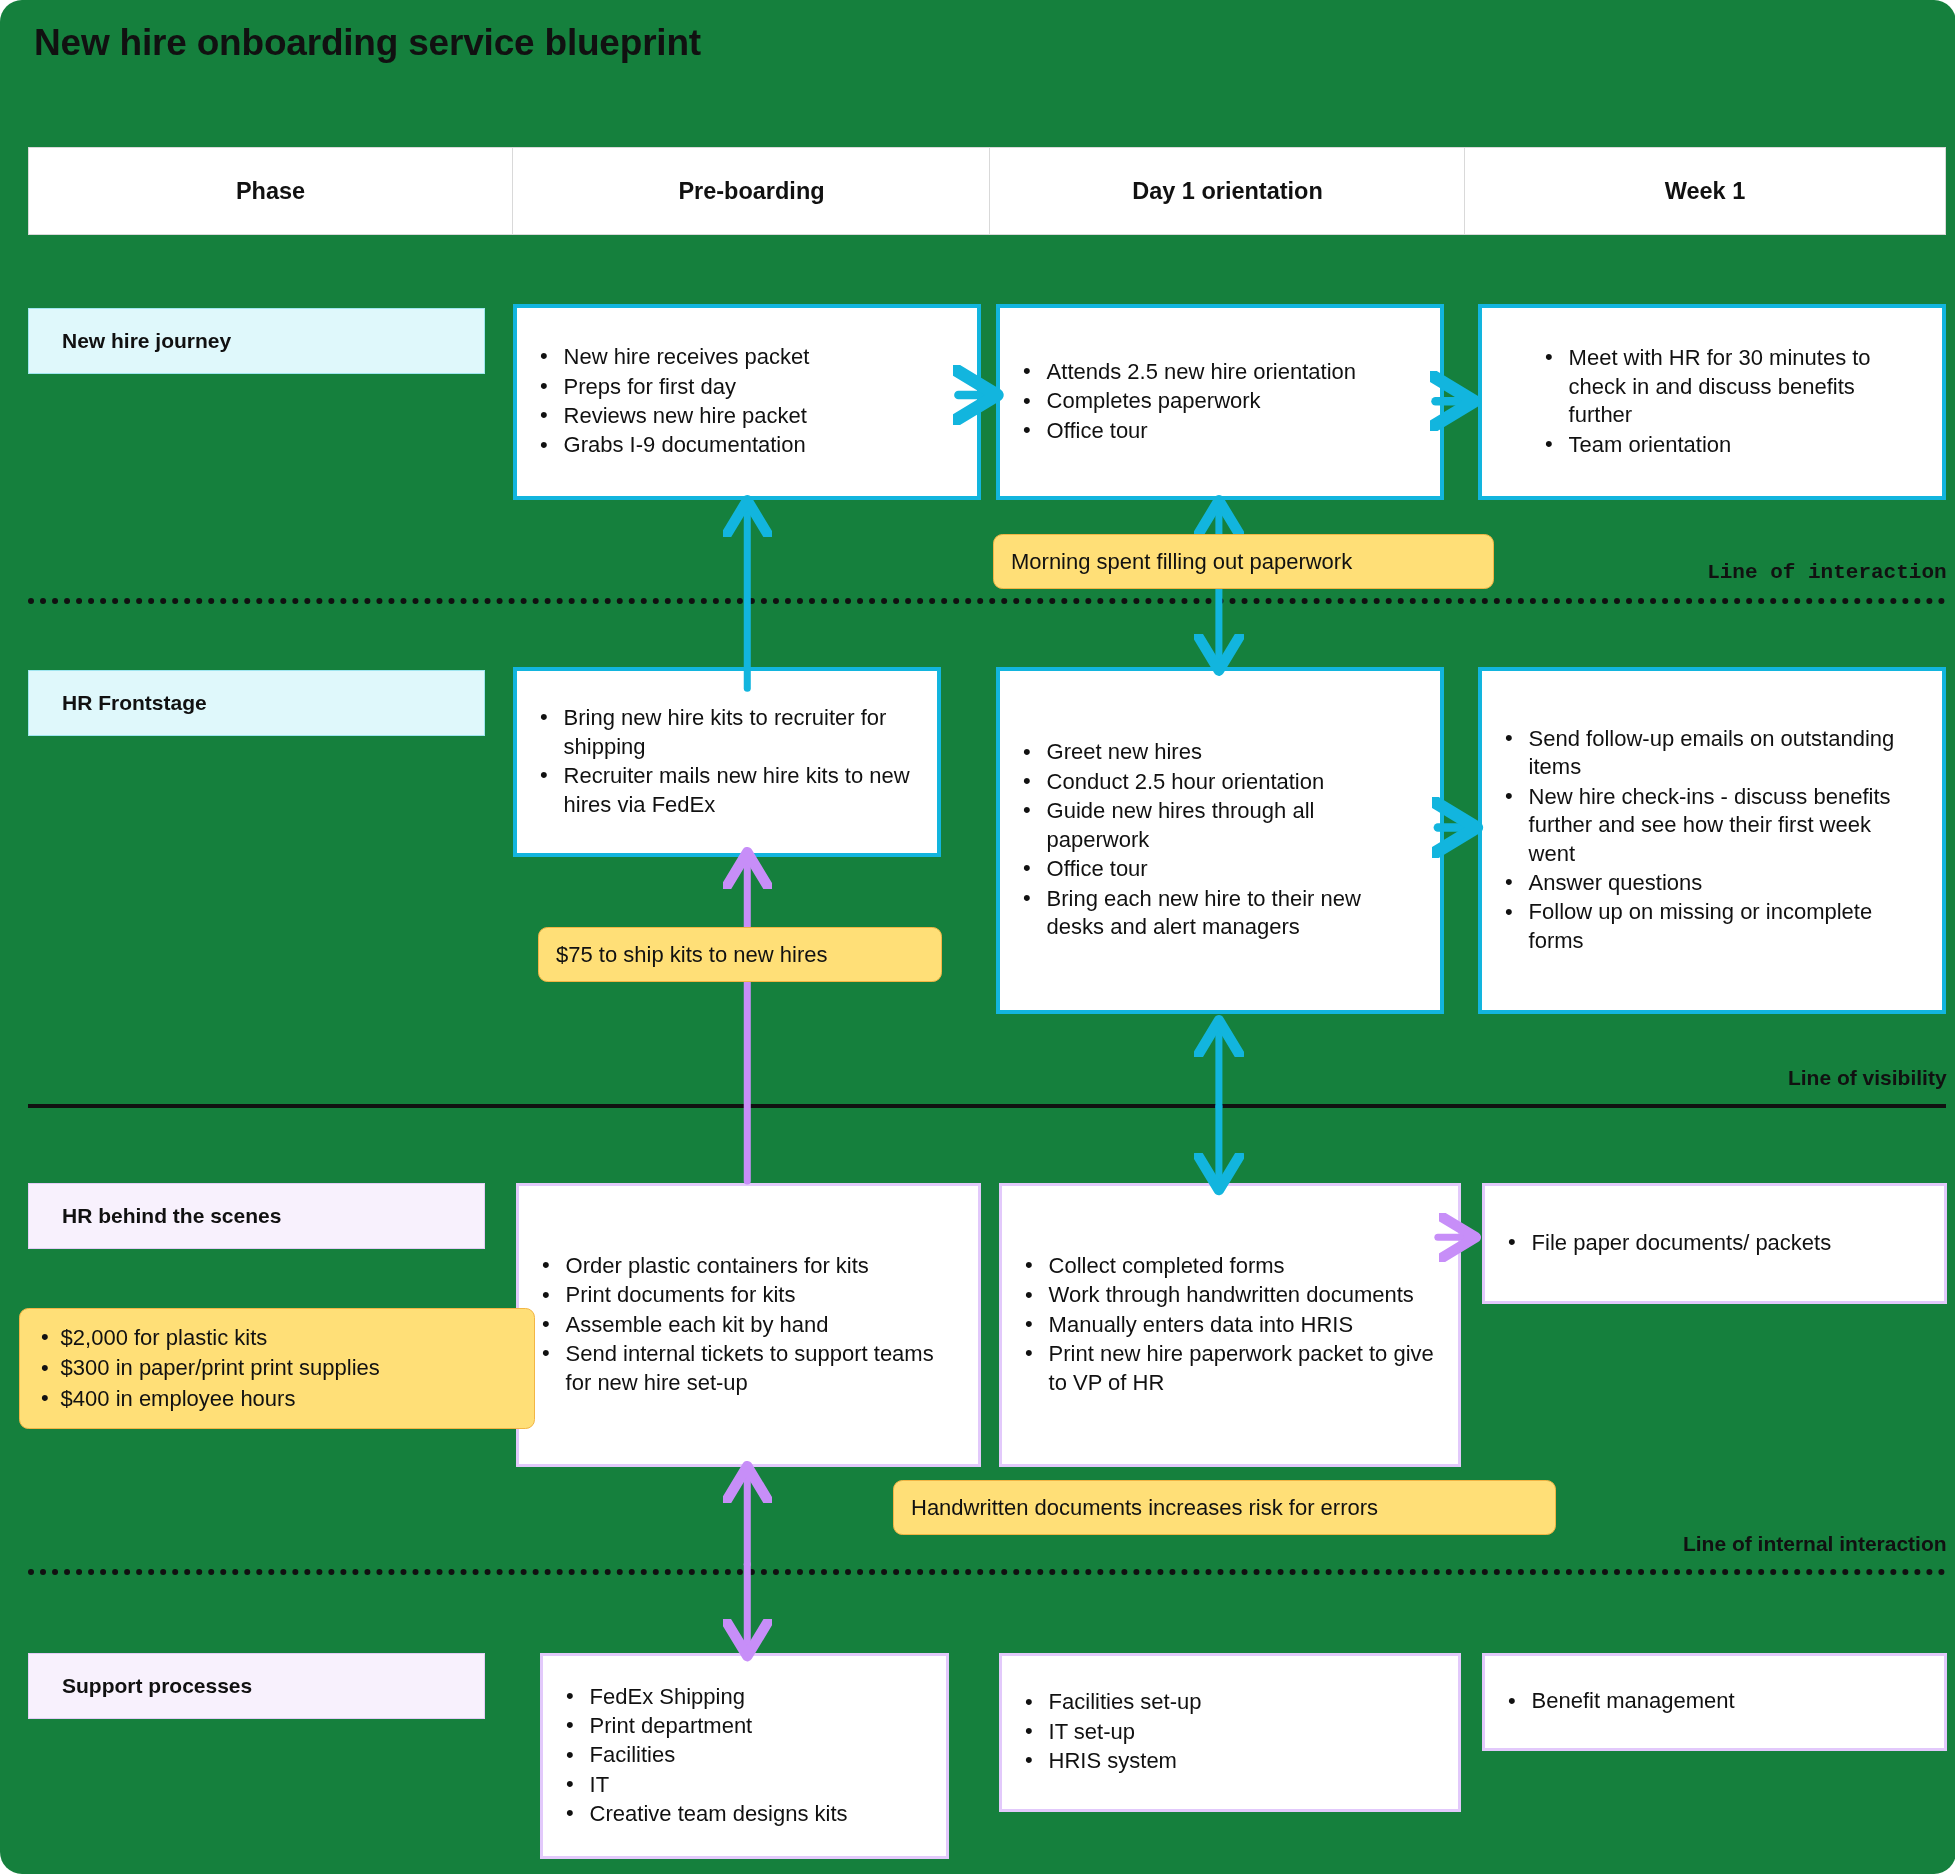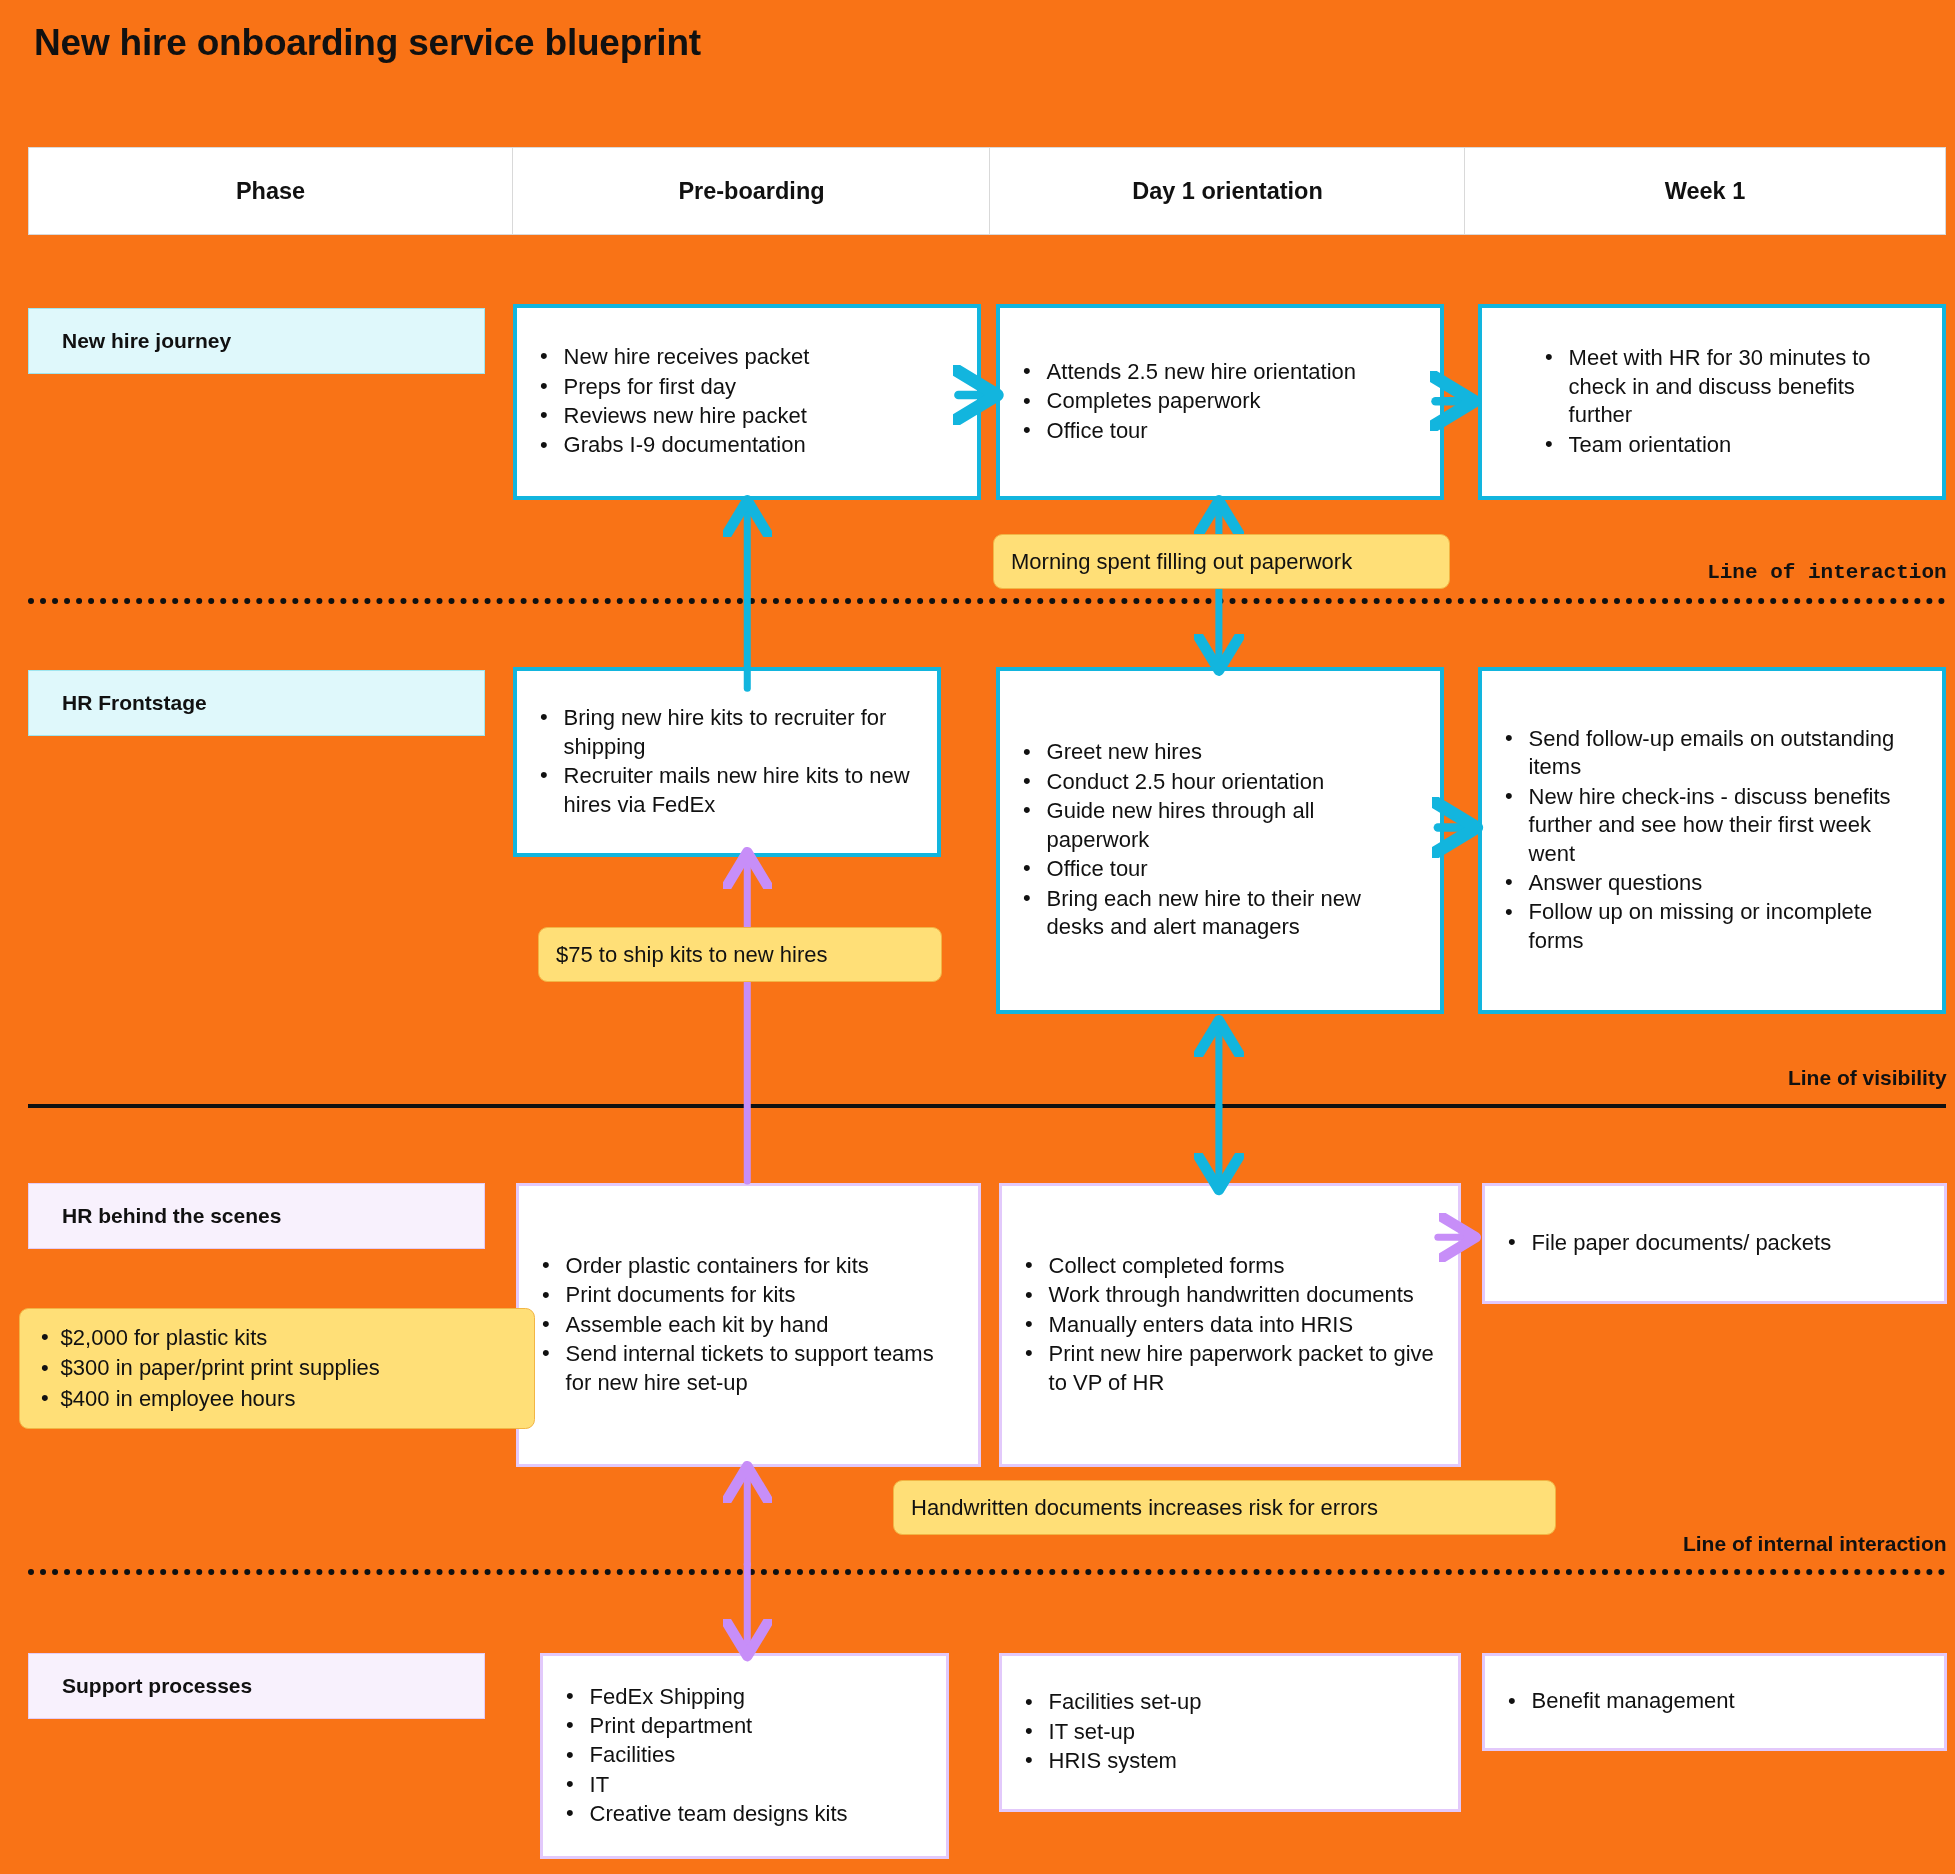--- a/index.html
+++ b/index.html
@@ -5,22 +5,23 @@
   * { box-sizing: border-box; }
   html, body {
     margin: 0; padding: 0;
     background: #ffffff;
     font-family: "Liberation Sans", sans-serif;
   }
   #page {
     position: relative;
     width: 1956px;
     height: 1874px;
-    background: #f97316;
+    background: #15803d;
     overflow: hidden;
+    border-radius: 22px;
   }
 
   
   #title {
     position: absolute;
     left: 34px; top: 22px;
     font-size: 37px;
     font-weight: 700;
     color: #111111;
     letter-spacing: -0.2px;
@@ -230,21 +231,21 @@
     </ul>
   </div>
 
   <div class="box cyan" style="left:1478px; top:304px; width:468px; height:196px;padding-left:40px;">
     <ul>
       <li>Meet with HR for 30 minutes to check in and discuss benefits further</li>
       <li>Team orientation</li>
     </ul>
   </div>
 
-  <div class="callout" style="left:993px; top:534px; width:457px; height:55px;">Morning spent filling out paperwork</div>
+  <div class="callout" style="left:993px; top:534px; width:501px; height:55px;">Morning spent filling out paperwork</div>
 
   <div class="sep dotted" style="top:598px;"></div>
   <div class="sep-label" style="top:561px;font-family:Liberation Mono, monospace;">Line of interaction</div>
 
   <div class="row-label cyan" style="top:670px;">HR Frontstage</div>
 
   <div class="box cyan" style="left:513px; top:667px; width:428px; height:190px;">
     <ul>
       <li>Bring new hire kits to recruiter for shipping</li>
       <li>Recruiter mails new hire kits to new hires via FedEx</li>

